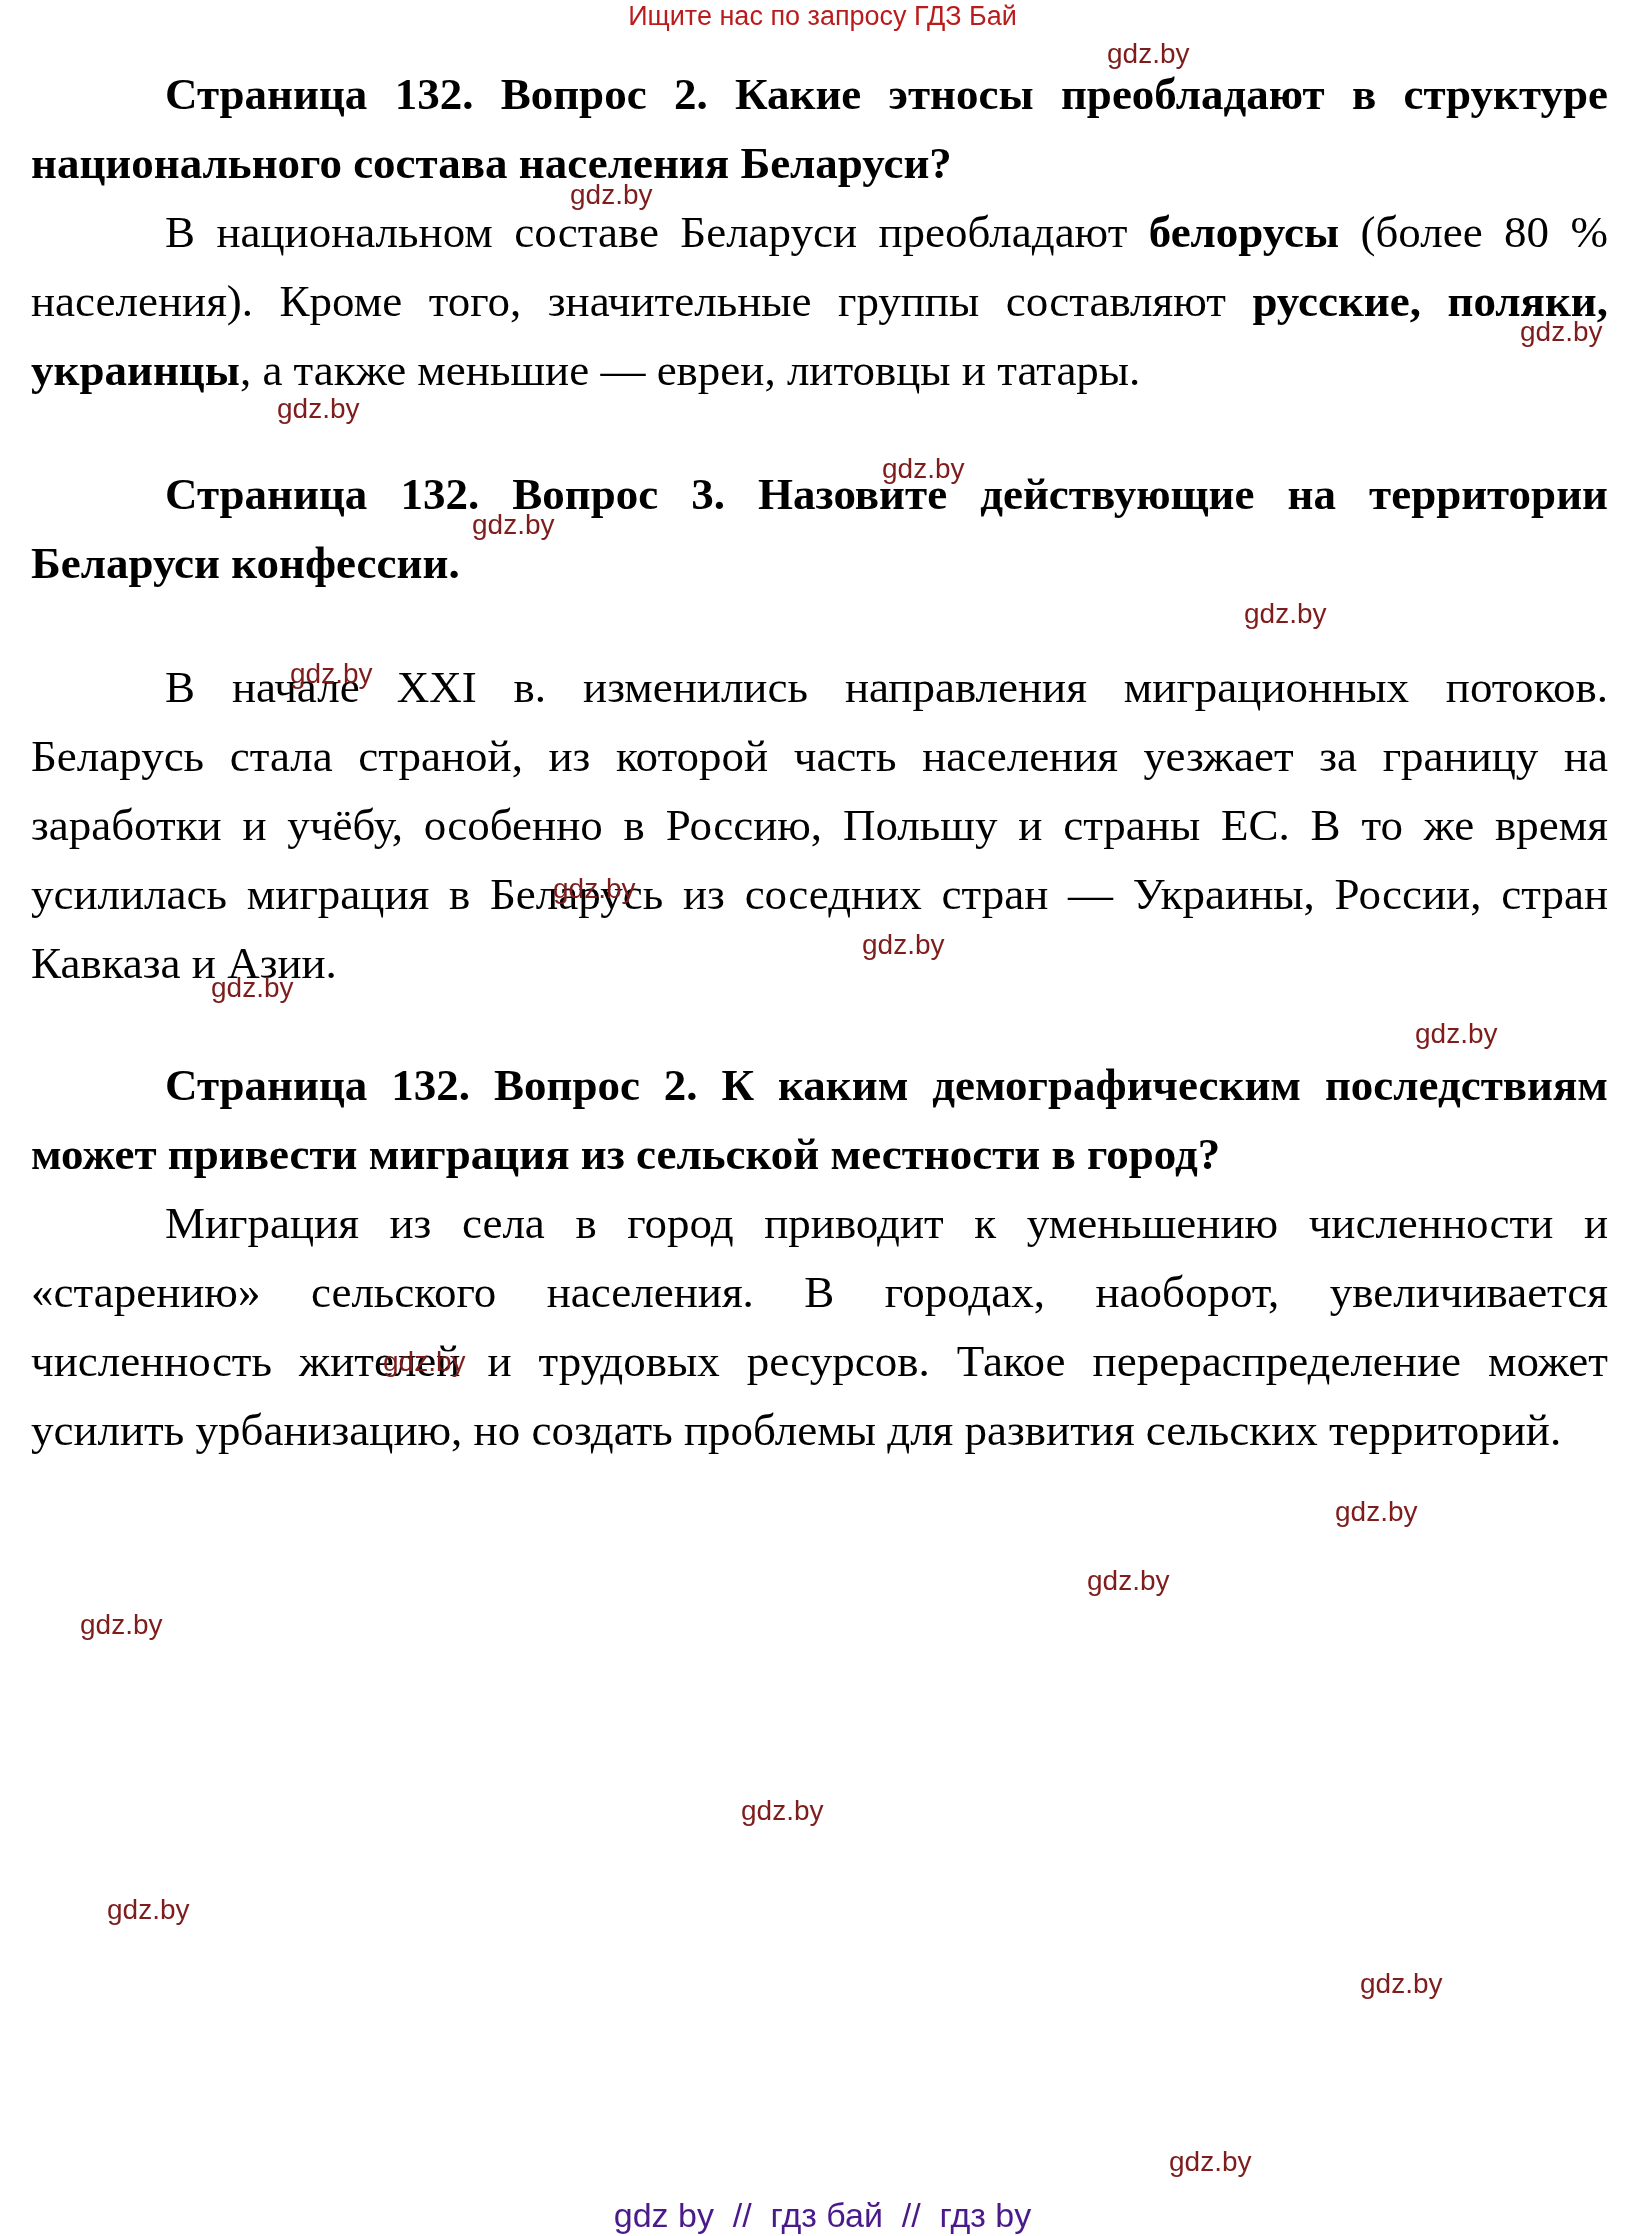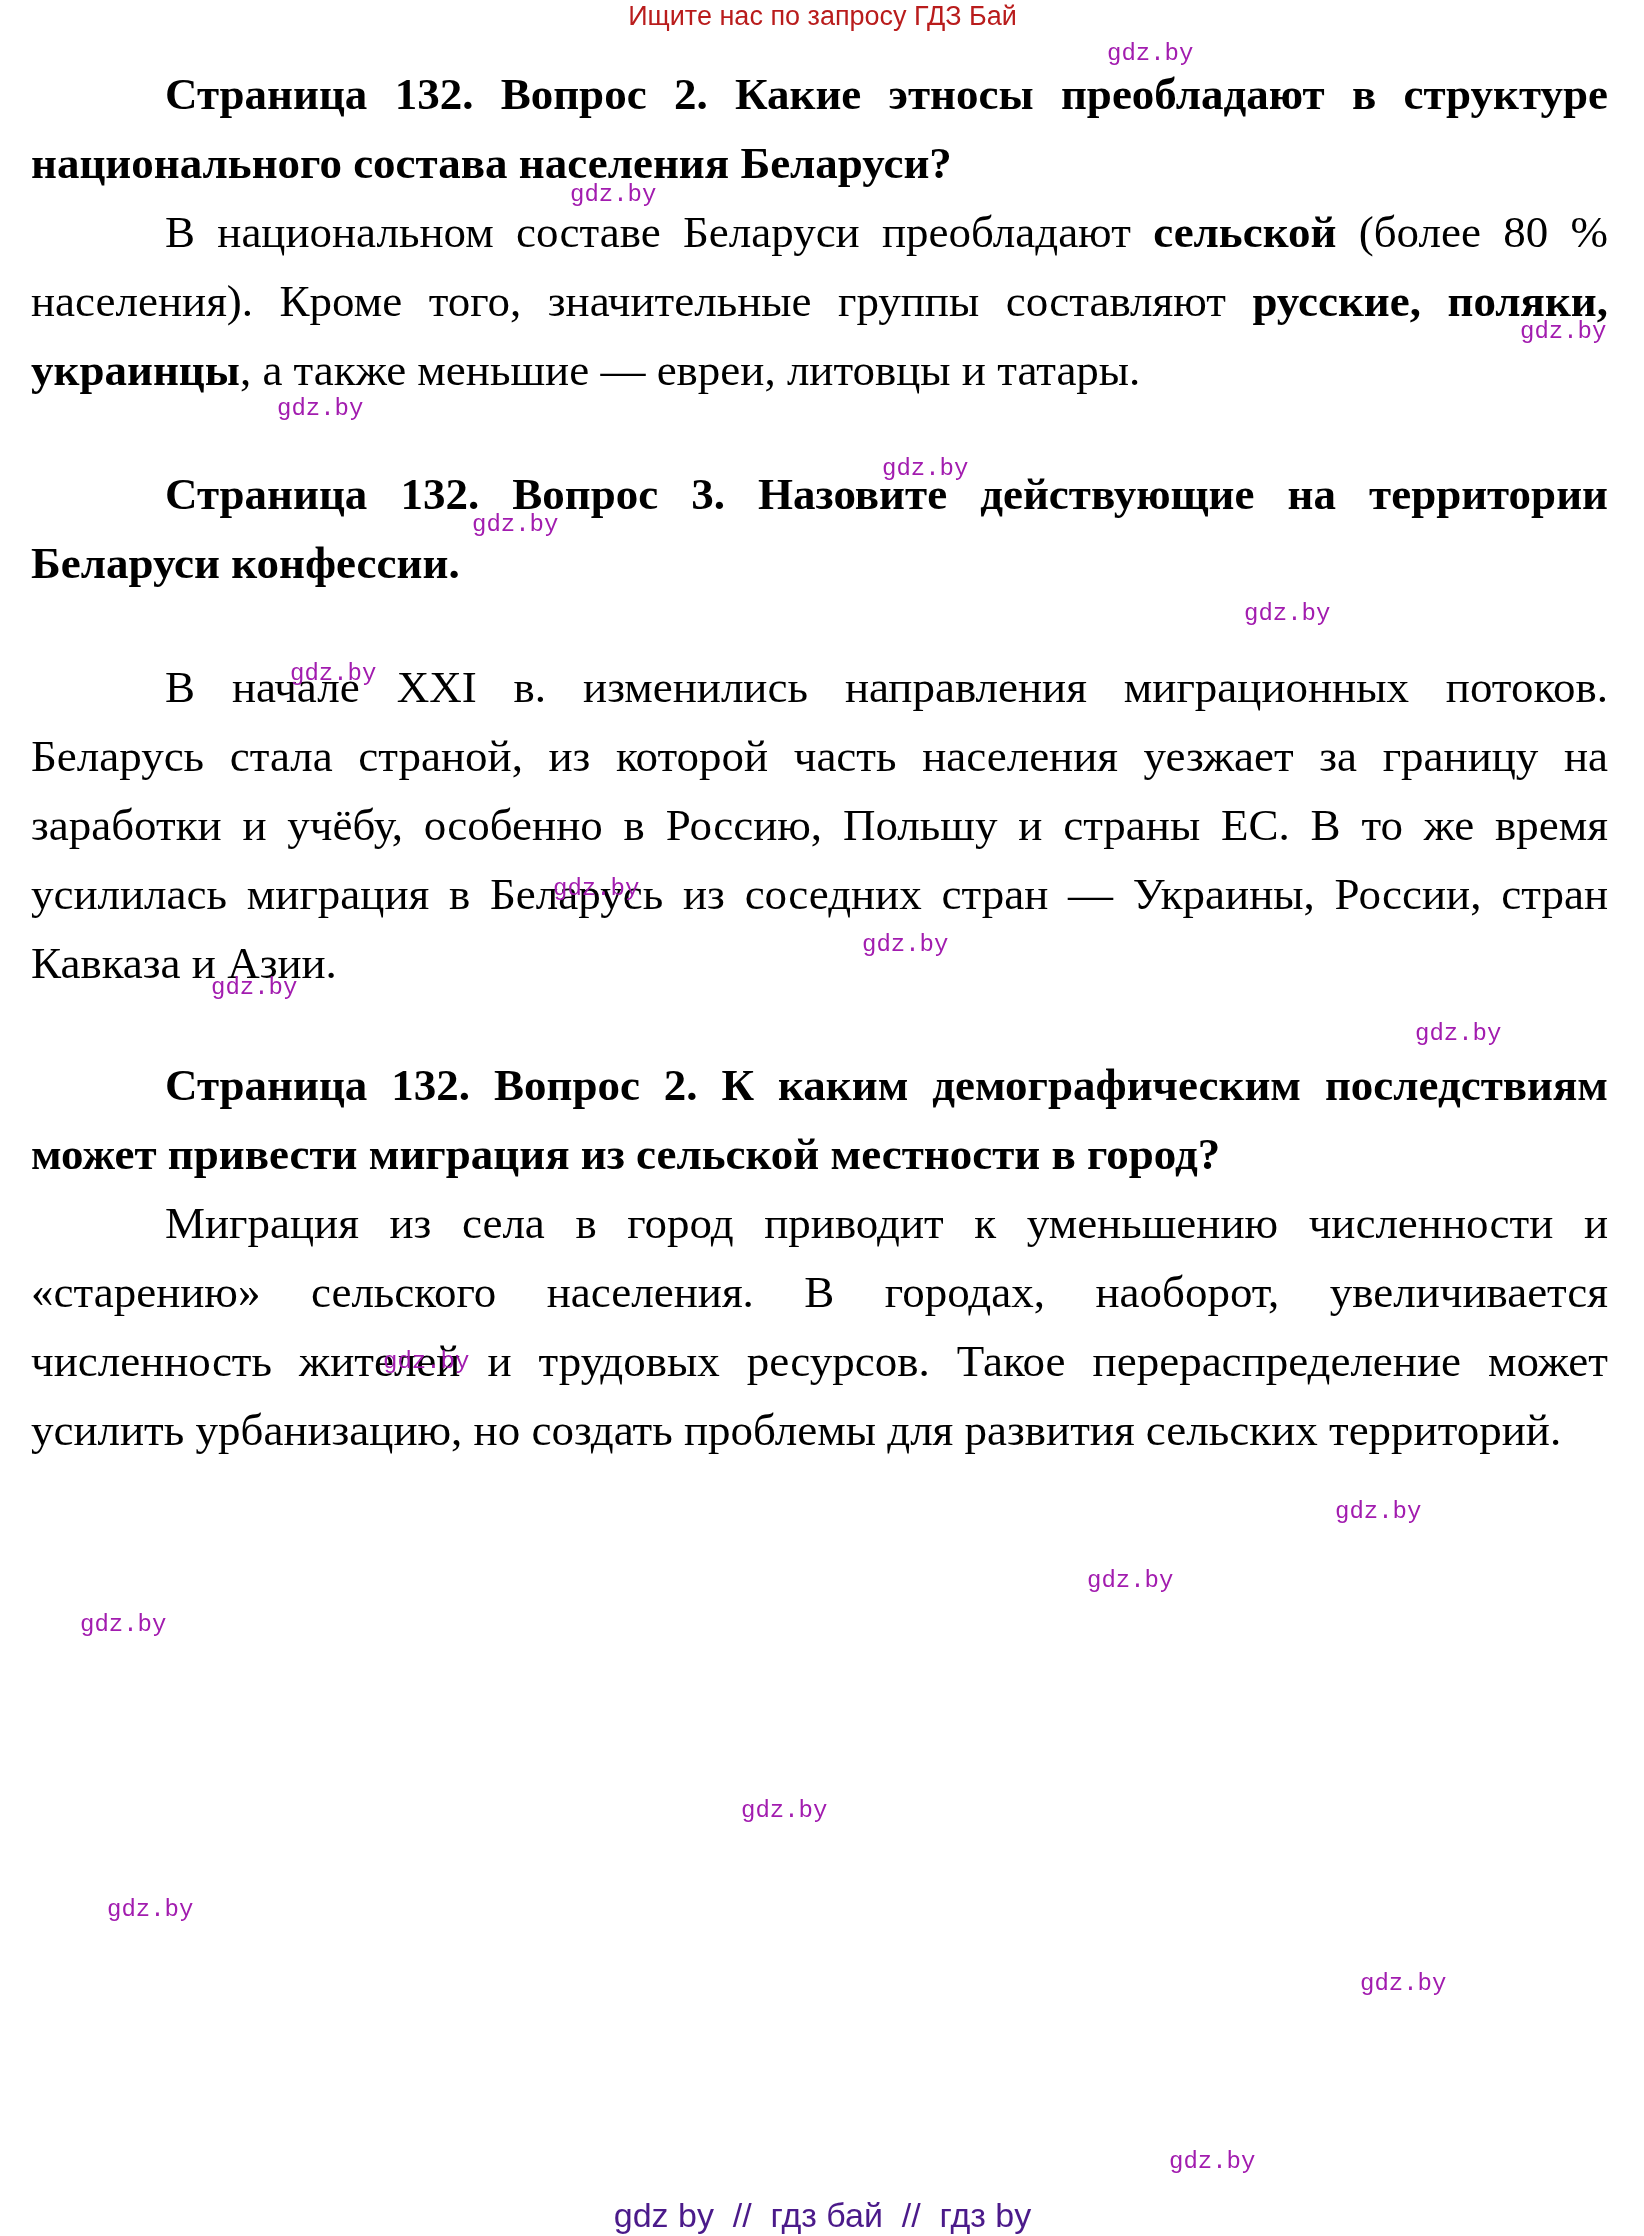--- a/index.html
+++ b/index.html
@@ -18,38 +18,38 @@
   }
   .p {
     margin: 0; text-align: justify; text-align-last: left;
     hyphens: none;
   }
   .indent { text-indent: 134px; }
   .b { font-weight: bold; }
   .gap-m { height: 55px; }
   .gap-l { height: 53px; }
   .wm {
-    position: absolute; font-family: Liberation Mono, monospace;
-    font-size: 24px; line-height: 27px; color: #a21caf; white-space: nowrap;
+    position: absolute; font-family: Liberation Sans, sans-serif;
+    font-size: 28px; line-height: 27px; color: #7f1d1d; white-space: nowrap;
   }
   .bottom-banner {
     position: absolute; top: 2199px; left: 0; width: 1645px; text-align: center;
     font-family: "Liberation Sans", "DejaVu Sans", sans-serif;
     font-size: 34px; line-height: 32px; color: #4b1a8a; white-space: pre;
   }
 </style>
 </head>
 <body>
 
 <div class="top-banner" style="color: #b91c1c;">Ищите нас по запросу ГДЗ Бай</div>
 
 <div class="content">
 
   <p class="p indent b">Страница 132. Вопрос 2. Какие этносы преобладают в структуре национального состава населения Беларуси?</p>
-  <p class="p indent"><span>В национальном составе Беларуси преобладают </span><span class="b">сельской</span><span> (более 80 % населения). Кроме того, значительные группы составляют </span><span class="b">русские, поляки, украинцы</span><span>, а также меньшие — евреи, литовцы и татары.</span></p>
+  <p class="p indent"><span>В национальном составе Беларуси преобладают </span><span class="b">белорусы</span><span> (более 80 % населения). Кроме того, значительные группы составляют </span><span class="b">русские, поляки, украинцы</span><span>, а также меньшие — евреи, литовцы и татары.</span></p>
 
   <div class="gap-m"></div>
 
   <p class="p indent b">Страница 132. Вопрос 3. Назовите действующие на территории Беларуси конфессии.</p>
 
   <div class="gap-m"></div>
 
   <p class="p indent">В начале XXI в. изменились направления миграционных потоков. Беларусь стала страной, из которой часть населения уезжает за границу на заработки и учёбу, особенно в Россию, Польшу и страны ЕС. В то же время усилилась миграция в Беларусь из соседних стран — Украины, России, стран Кавказа и Азии.</p>
 
   <div class="gap-l"></div>

